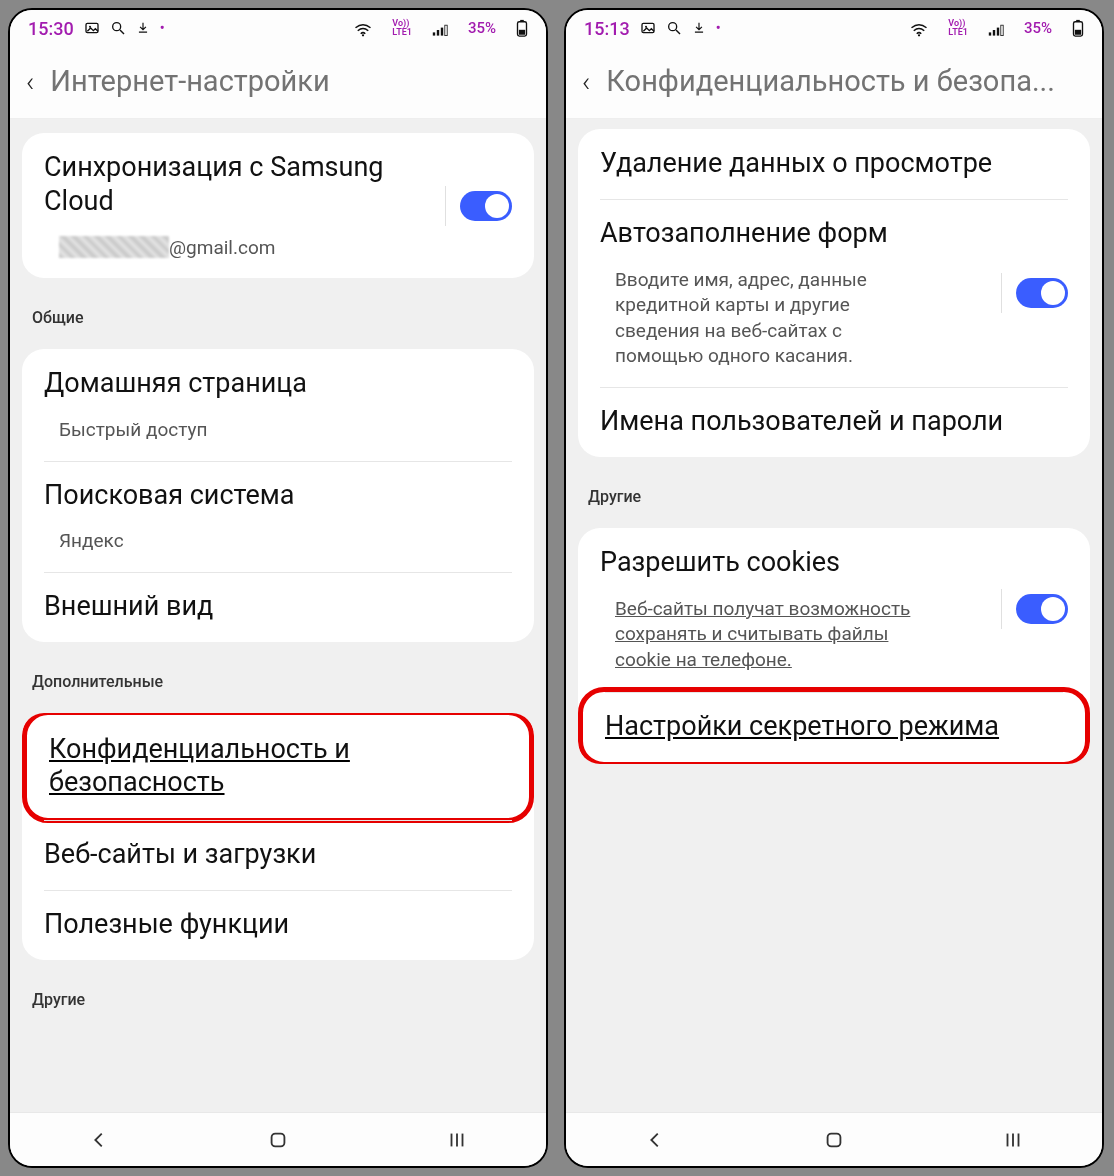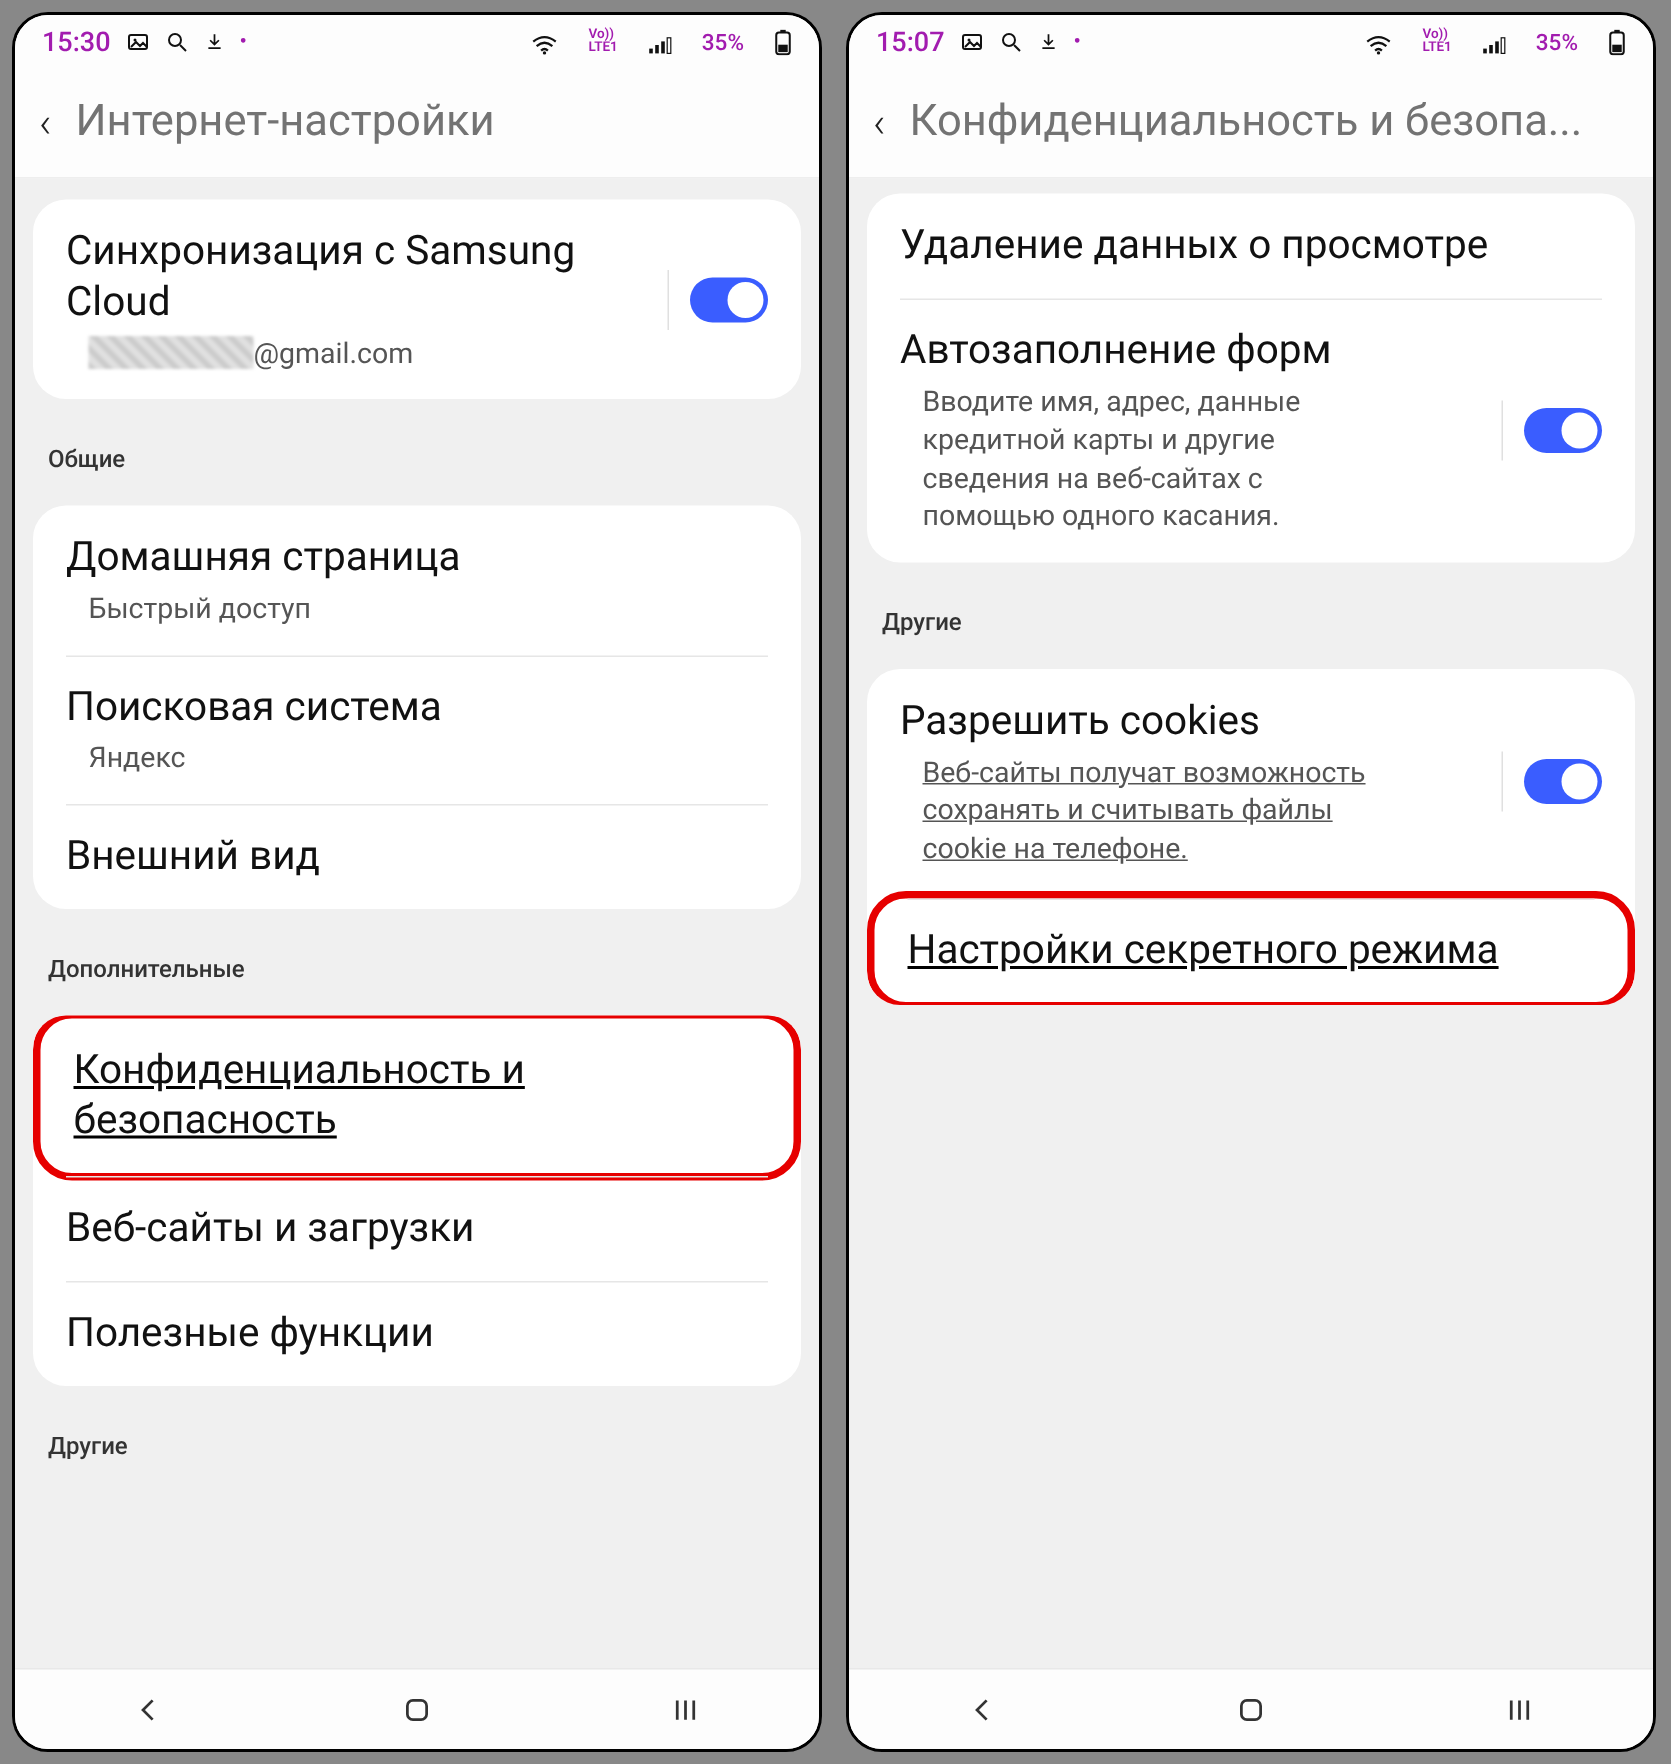--- a/index.html
+++ b/index.html
@@ -73,21 +73,21 @@
     gap: 14px;
     position: relative;
   }
   .row + .row::before {
     content: "";
     position: absolute;
     left: 22px; right: 22px; top: 0;
     height: 1px;
     background: #e6e6e6;
   }
-  .row-text { flex: 1; display: flex; flex-direction: column; gap: 4px; }
+  .row-text { flex: 1; display: flex; flex-direction: column; gap: 16px; }
   .row-title { font-size: 27px; color: #111; line-height: 1.25; }
   .row-sub { font-size: 19px; color: #555; line-height: 1.35; margin-left: 15px; }
   .row-sub.redacted {
     display: flex; align-items: center; gap: 0;
   }
   .redact-box {
     display: inline-block;
     width: 110px; height: 22px;
     background: repeating-linear-gradient(45deg,#ccc,#ccc 4px,#e0e0e0 4px,#e0e0e0 8px);
     filter: blur(1px);
@@ -260,21 +260,21 @@
           <line x1="12" y1="5" x2="12" y2="19" stroke="#333" stroke-width="2"></line>
           <line x1="18" y1="5" x2="18" y2="19" stroke="#333" stroke-width="2"></line>
         </svg>
     </div>
   </div>
 </div>
 
 <div class="phone">
   <div class="status-bar">
     <div class="status-left">
-      <span>15:07</span>
+      <span>15:13</span>
       <span class="status-icon">
         <svg width="16" height="16" viewBox="0 0 24 24">
             <rect x="3" y="5" width="18" height="14" rx="2" fill="none" stroke="#111" stroke-width="2"></rect>
             <circle cx="9" cy="10" r="1.5" fill="#111"></circle>
             <path d="M5 17 L10 12 L14 16 L17 13 L21 17" fill="none" stroke="#111" stroke-width="2"></path>
           </svg>
       </span>
       <span class="status-icon">
         <svg width="16" height="16" viewBox="0 0 24 24">
             <circle cx="10" cy="10" r="6" fill="none" stroke="#111" stroke-width="2"></circle>
@@ -328,20 +328,25 @@
         </div>
       </div>
       <div class="row">
         <div class="row-text">
           <div class="row-title">Автозаполнение форм</div>
           <div class="row-sub" style="max-width:310px;">Вводите имя, адрес, данные кредитной карты и другие сведения на веб-сайтах с помощью одного касания.</div>
         </div>
         <div class="toggle-divider"></div>
         <div class="toggle"></div>
       </div>
+      <div class="row">
+        <div class="row-text">
+          <div class="row-title">Имена пользователей и пароли</div>
+        </div>
+      </div>
     </div>
 
     <div class="section-header">Другие</div>
     <div class="card">
       <div class="row">
         <div class="row-text">
           <div class="row-title">Разрешить cookies</div>
           <div class="row-sub" style="max-width:310px;text-decoration:underline;">Веб-сайты получат возможность сохранять и считывать файлы cookie на телефоне.</div>
         </div>
         <div class="toggle-divider"></div>

